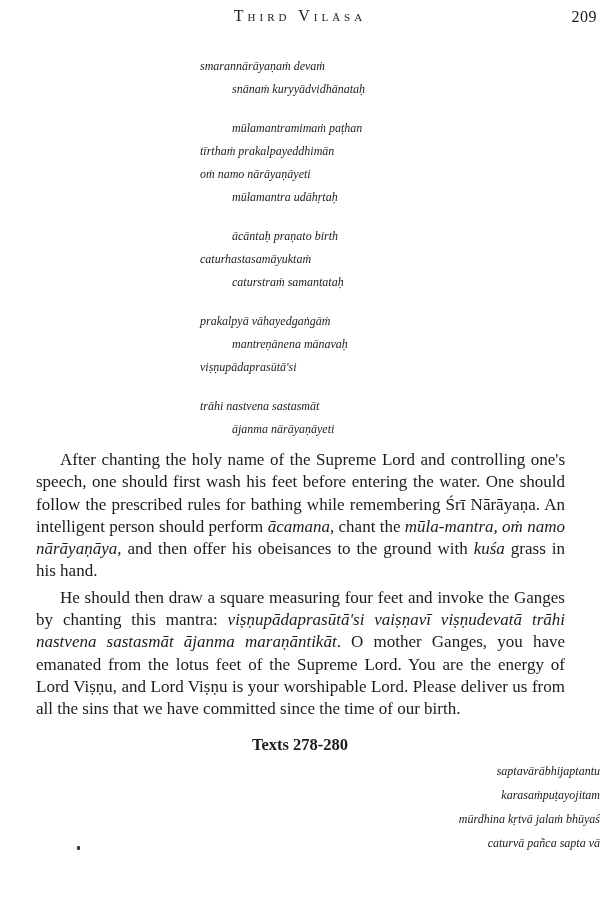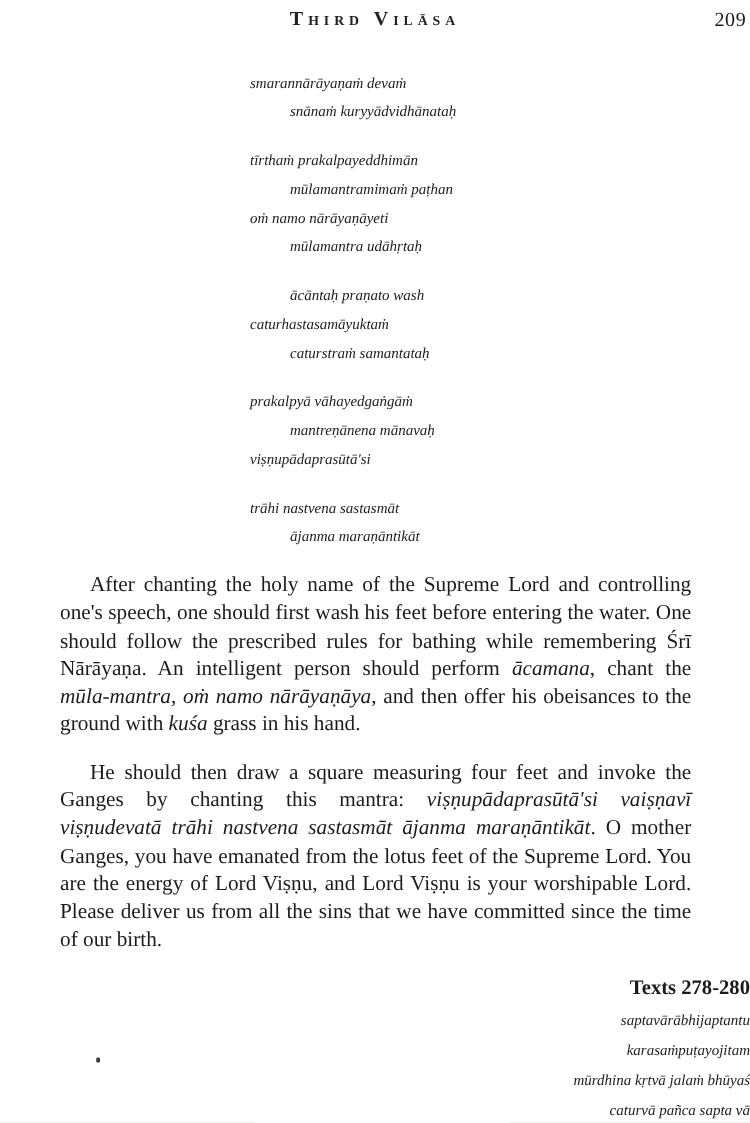--- a/index.html
+++ b/index.html
@@ -15,21 +15,21 @@
   .running-head{
     position:relative;
     padding-top:7px;
     height:20px;
     text-align:center;
   }
   .head-title{
     font-variant:small-caps;
     letter-spacing:4px;
     font-size:16px;
-    font-weight:700;
+    font-weight:400;
     color:#222;
   }
   .page-num{
     position:absolute;
     right:3px;top:8px;
     font-size:16px;
     letter-spacing:.5px;
   }
   .verse-section{
     margin:28px 0 0 200px;
@@ -39,25 +39,25 @@
     white-space:nowrap;
   }
   .verse-group + .verse-group{margin-top:16px;}
   .verse-line.indent{padding-left:32px;}
   .prose{
     margin:8px 31px 0 32px;
     font-size:17px;
     line-height:22.3px;
     text-align:justify;
   }
-  .prose p{margin:16px;text-indent:24px;}
+  .prose p{margin:4px;text-indent:24px;}
   .prose .it{font-style:italic;}
   .texts-heading{
     margin-top:13px;
-    text-align:right;
+    text-align:center;
     font-weight:bold;
     font-size:16.5px;
     line-height:21px;
   }
   .verse-section.closing{
     margin-top:4px;
     line-height:24px;
     text-align:right;
   }
   .speck{
@@ -77,38 +77,38 @@
     <span class="head-title">Third Vilāsa</span>
     <span class="page-num">209</span>
   </div>
 
   <div class="verse-section">
       <div class="verse-group">
         <div class="verse-line">smarannārāyaṇaṁ devaṁ</div>
         <div class="verse-line indent">snānaṁ kuryyādvidhānataḥ</div>
       </div>
       <div class="verse-group">
+        <div class="verse-line indent">mūlamantramimaṁ paṭhan</div>
         <div class="verse-line">tīrthaṁ prakalpayeddhimān</div>
-        <div class="verse-line indent">mūlamantramimaṁ paṭhan</div>
         <div class="verse-line">oṁ namo nārāyaṇāyeti</div>
         <div class="verse-line indent">mūlamantra udāhṛtaḥ</div>
       </div>
       <div class="verse-group">
-        <div class="verse-line indent">ācāntaḥ praṇato wash</div>
+        <div class="verse-line indent">ācāntaḥ praṇato birth</div>
         <div class="verse-line">caturhastasamāyuktaṁ</div>
         <div class="verse-line indent">caturstraṁ samantataḥ</div>
       </div>
       <div class="verse-group">
         <div class="verse-line">prakalpyā vāhayedgaṅgāṁ</div>
         <div class="verse-line indent">mantreṇānena mānavaḥ</div>
         <div class="verse-line">viṣṇupādaprasūtā'si</div>
       </div>
       <div class="verse-group">
         <div class="verse-line">trāhi nastvena sastasmāt</div>
-        <div class="verse-line indent">ājanma maraṇāntikāt</div>
+        <div class="verse-line indent">ājanma nārāyaṇāyeti</div>
       </div>
     </div>
 
   <div class="prose">
       <p><span>After chanting the holy name of the Supreme Lord and controlling one's speech, one should first wash his feet before entering the water. One should follow the prescribed rules for bathing while remembering Śrī Nārāyaṇa. An intelligent person should perform </span><span class="it">ācamana</span><span>, chant the </span><span class="it">mūla-mantra, oṁ namo nārāyaṇāya</span><span>, and then offer his obeisances to the ground with </span><span class="it">kuśa</span><span> grass in his hand.</span></p>
       <p><span>He should then draw a square measuring four feet and invoke the Ganges by chanting this mantra: </span><span class="it">viṣṇupādaprasūtā'si vaiṣṇavī viṣṇudevatā trāhi nastvena sastasmāt ājanma maraṇāntikāt</span><span>. O mother Ganges, you have emanated from the lotus feet of the Supreme Lord. You are the energy of Lord Viṣṇu, and Lord Viṣṇu is your worshipable Lord. Please deliver us from all the sins that we have committed since the time of our birth.</span></p>
     </div>
 
   <div class="texts-heading">Texts 278-280</div>
 

